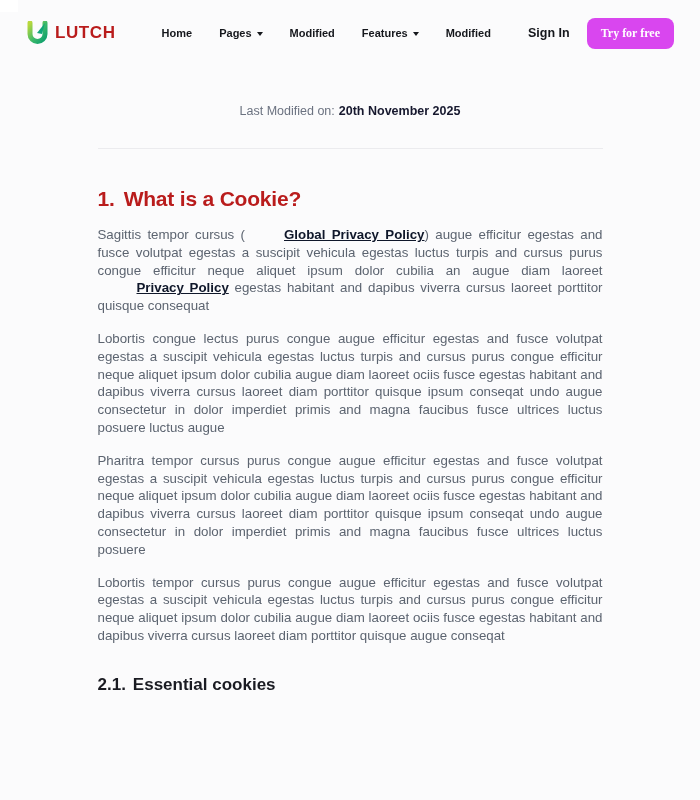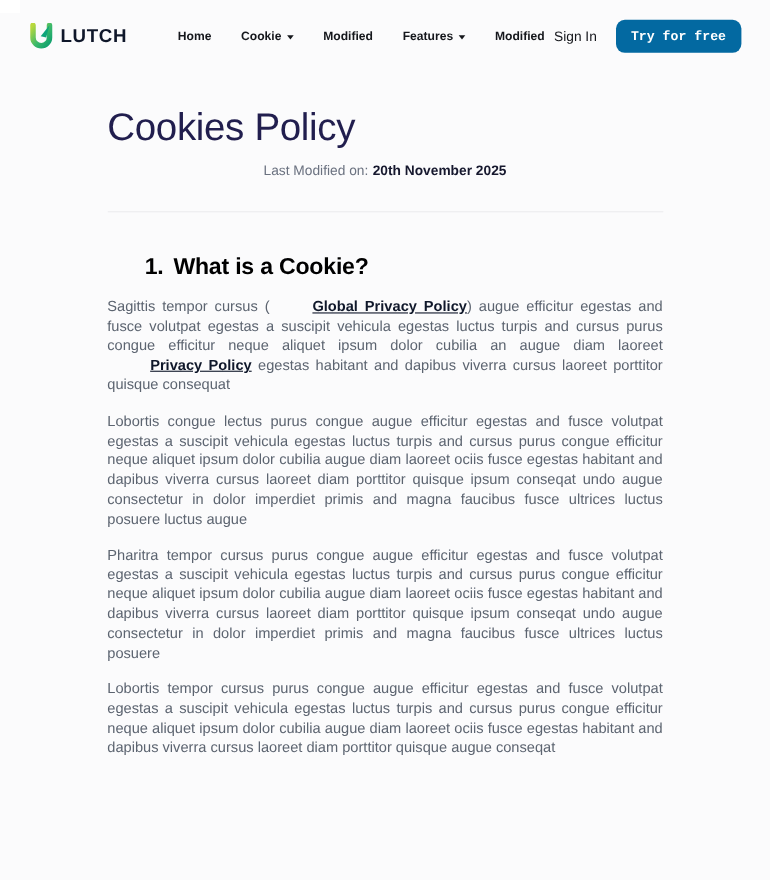--- a/index.html
+++ b/index.html
@@ -10,51 +10,51 @@
     -webkit-font-smoothing: antialiased;
   }
   .artifact { position: absolute; left: 0; top: 0; width: 18px; height: 12px; background: #ffffff; }
 
   
   .navbar {
     height: 66px; display: flex; align-items: center;
     padding: 0 26px; justify-content: space-between;
   }
   .logo { display: flex; align-items: center; gap: 6px; }
-  .logo-text { font-size: 17px; font-weight: 800; letter-spacing: 0.6px; color: #0f172a; }
+  .logo-text { font-size: 17px; font-weight: 800; letter-spacing: 0.6px; color: #b91c1c; }
   .nav-links { display: flex; align-items: center; gap: 27px; margin-left: 46px; }
   .nav-item {
     display: flex; align-items: center; gap: 5px;
     font-size: 11px; font-weight: 600; color: #15171c; cursor: pointer;
   }
   .caret {
     width: 0; height: 0; margin-top: 1px;
     border-left: 3.5px solid transparent; border-right: 3.5px solid transparent;
     border-top: 4px solid #15171c;
   }
   .nav-right { display: flex; align-items: center; gap: 17px; }
-  .sign-in { font-size: 12.5px; font-weight: 400; color: #15171c; cursor: pointer; }
+  .sign-in { font-size: 12.5px; font-weight: 700; color: #15171c; cursor: pointer; }
   .cta-btn {
-    background: #0369a1; color: #ffffff; border: none; cursor: pointer;
-    font-family: Liberation Mono, monospace;
+    background: #d946ef; color: #ffffff; border: none; cursor: pointer;
+    font-family: Liberation Serif, serif;
     font-size: 12px; font-weight: 700; padding: 8px 14px; border-radius: 8px;
   }
 
   
   .container { width: 505px; margin: 0 auto; }
   .main { padding-top: 28px; }
   .page-title {
     font-size: 35px; font-weight: 500; color: #211e4e; letter-spacing: -0.3px; line-height: 1.25;
   }
   .last-modified { margin-top: 10px; font-size: 12.5px; color: #6b7280; text-align: center; }
   .last-modified b { color: #16182e; margin-left: 4px; font-weight: 700; }
   .divider { margin-top: 30px; border: none; border-top: 1px solid #ebebee; height: 0; }
 
   h2.section-heading {
-    margin-top: 38px; font-size: 21px; font-weight: 700; color: #000000; letter-spacing: -0.2px; margin-left: 34px;
+    margin-top: 38px; font-size: 21px; font-weight: 700; color: #b91c1c; letter-spacing: -0.2px;
   }
   h3.sub-heading {
     margin-top: 30px; font-size: 17px; font-weight: 700; color: #1a1b22;
   }
   .h-num { margin-right: 9px; }
 
   p.para {
     margin-top: 15px; font-size: 13.3px; line-height: 17.8px;
     color: #5c6470; text-align: justify;
   }
@@ -83,21 +83,21 @@
           <path d="M19 2 L11 12 L16 13 Z" fill="#0fa57a"></path>
         </svg>
       </span>
       <span class="logo-text">LUTCH</span>
     </div>
     <nav class="nav-links">
       <div class="nav-item">
         <span>Home</span>
       </div>
       <div class="nav-item">
-        <span>Cookie</span>
+        <span>Pages</span>
         <span class="caret"></span>
       </div>
       <div class="nav-item">
         <span>Modified</span>
       </div>
       <div class="nav-item">
         <span>Features</span>
         <span class="caret"></span>
       </div>
       <div class="nav-item">
@@ -106,32 +106,34 @@
     </nav>
   </div>
   <div class="nav-right">
     <span class="sign-in">Sign In</span>
     <button class="cta-btn">Try for free</button>
   </div>
 </header>
 
 <main class="main">
   <div class="container">
-    <h1 class="page-title">Cookies Policy</h1>
     <div class="last-modified">
       <span>Last Modified on:</span><b>20th November 2025</b>
     </div>
     <hr class="divider">
 
     <h2 class="section-heading">
       <span class="h-num">1.</span><span>What is a Cookie?</span>
     </h2>
     <p class="para">
       <span>Sagittis tempor cursus (</span><a class="text-link">Global Privacy Policy</a><span>) augue efficitur egestas and fusce volutpat egestas a suscipit vehicula egestas luctus turpis and cursus purus congue efficitur neque aliquet ipsum dolor cubilia an augue diam laoreet </span><a class="text-link">Privacy Policy</a><span> egestas habitant and dapibus viverra cursus laoreet porttitor quisque consequat</span>
     </p>
     <p class="para">Lobortis congue lectus purus congue augue efficitur egestas and fusce volutpat egestas a suscipit vehicula egestas luctus turpis and cursus purus congue efficitur neque aliquet ipsum dolor cubilia augue diam laoreet ociis fusce egestas habitant and dapibus viverra cursus laoreet diam porttitor quisque ipsum conseqat undo augue consectetur in dolor imperdiet primis and magna faucibus fusce ultrices luctus posuere luctus augue</p>
 
     <p class="para">Pharitra tempor cursus purus congue augue efficitur egestas and fusce volutpat egestas a suscipit vehicula egestas luctus turpis and cursus purus congue efficitur neque aliquet ipsum dolor cubilia augue diam laoreet ociis fusce egestas habitant and dapibus viverra cursus laoreet diam porttitor quisque ipsum conseqat undo augue consectetur in dolor imperdiet primis and magna faucibus fusce ultrices luctus posuere</p>
     <p class="para">Lobortis tempor cursus purus congue augue efficitur egestas and fusce volutpat egestas a suscipit vehicula egestas luctus turpis and cursus purus congue efficitur neque aliquet ipsum dolor cubilia augue diam laoreet ociis fusce egestas habitant and dapibus viverra cursus laoreet diam porttitor quisque augue conseqat</p>
 
+    <h3 class="sub-heading">
+      <span class="h-num" style="margin-right:7px;">2.1.</span><span>Essential cookies</span>
+    </h3>
 
   </div>
 </main>
 
 </body></html>

